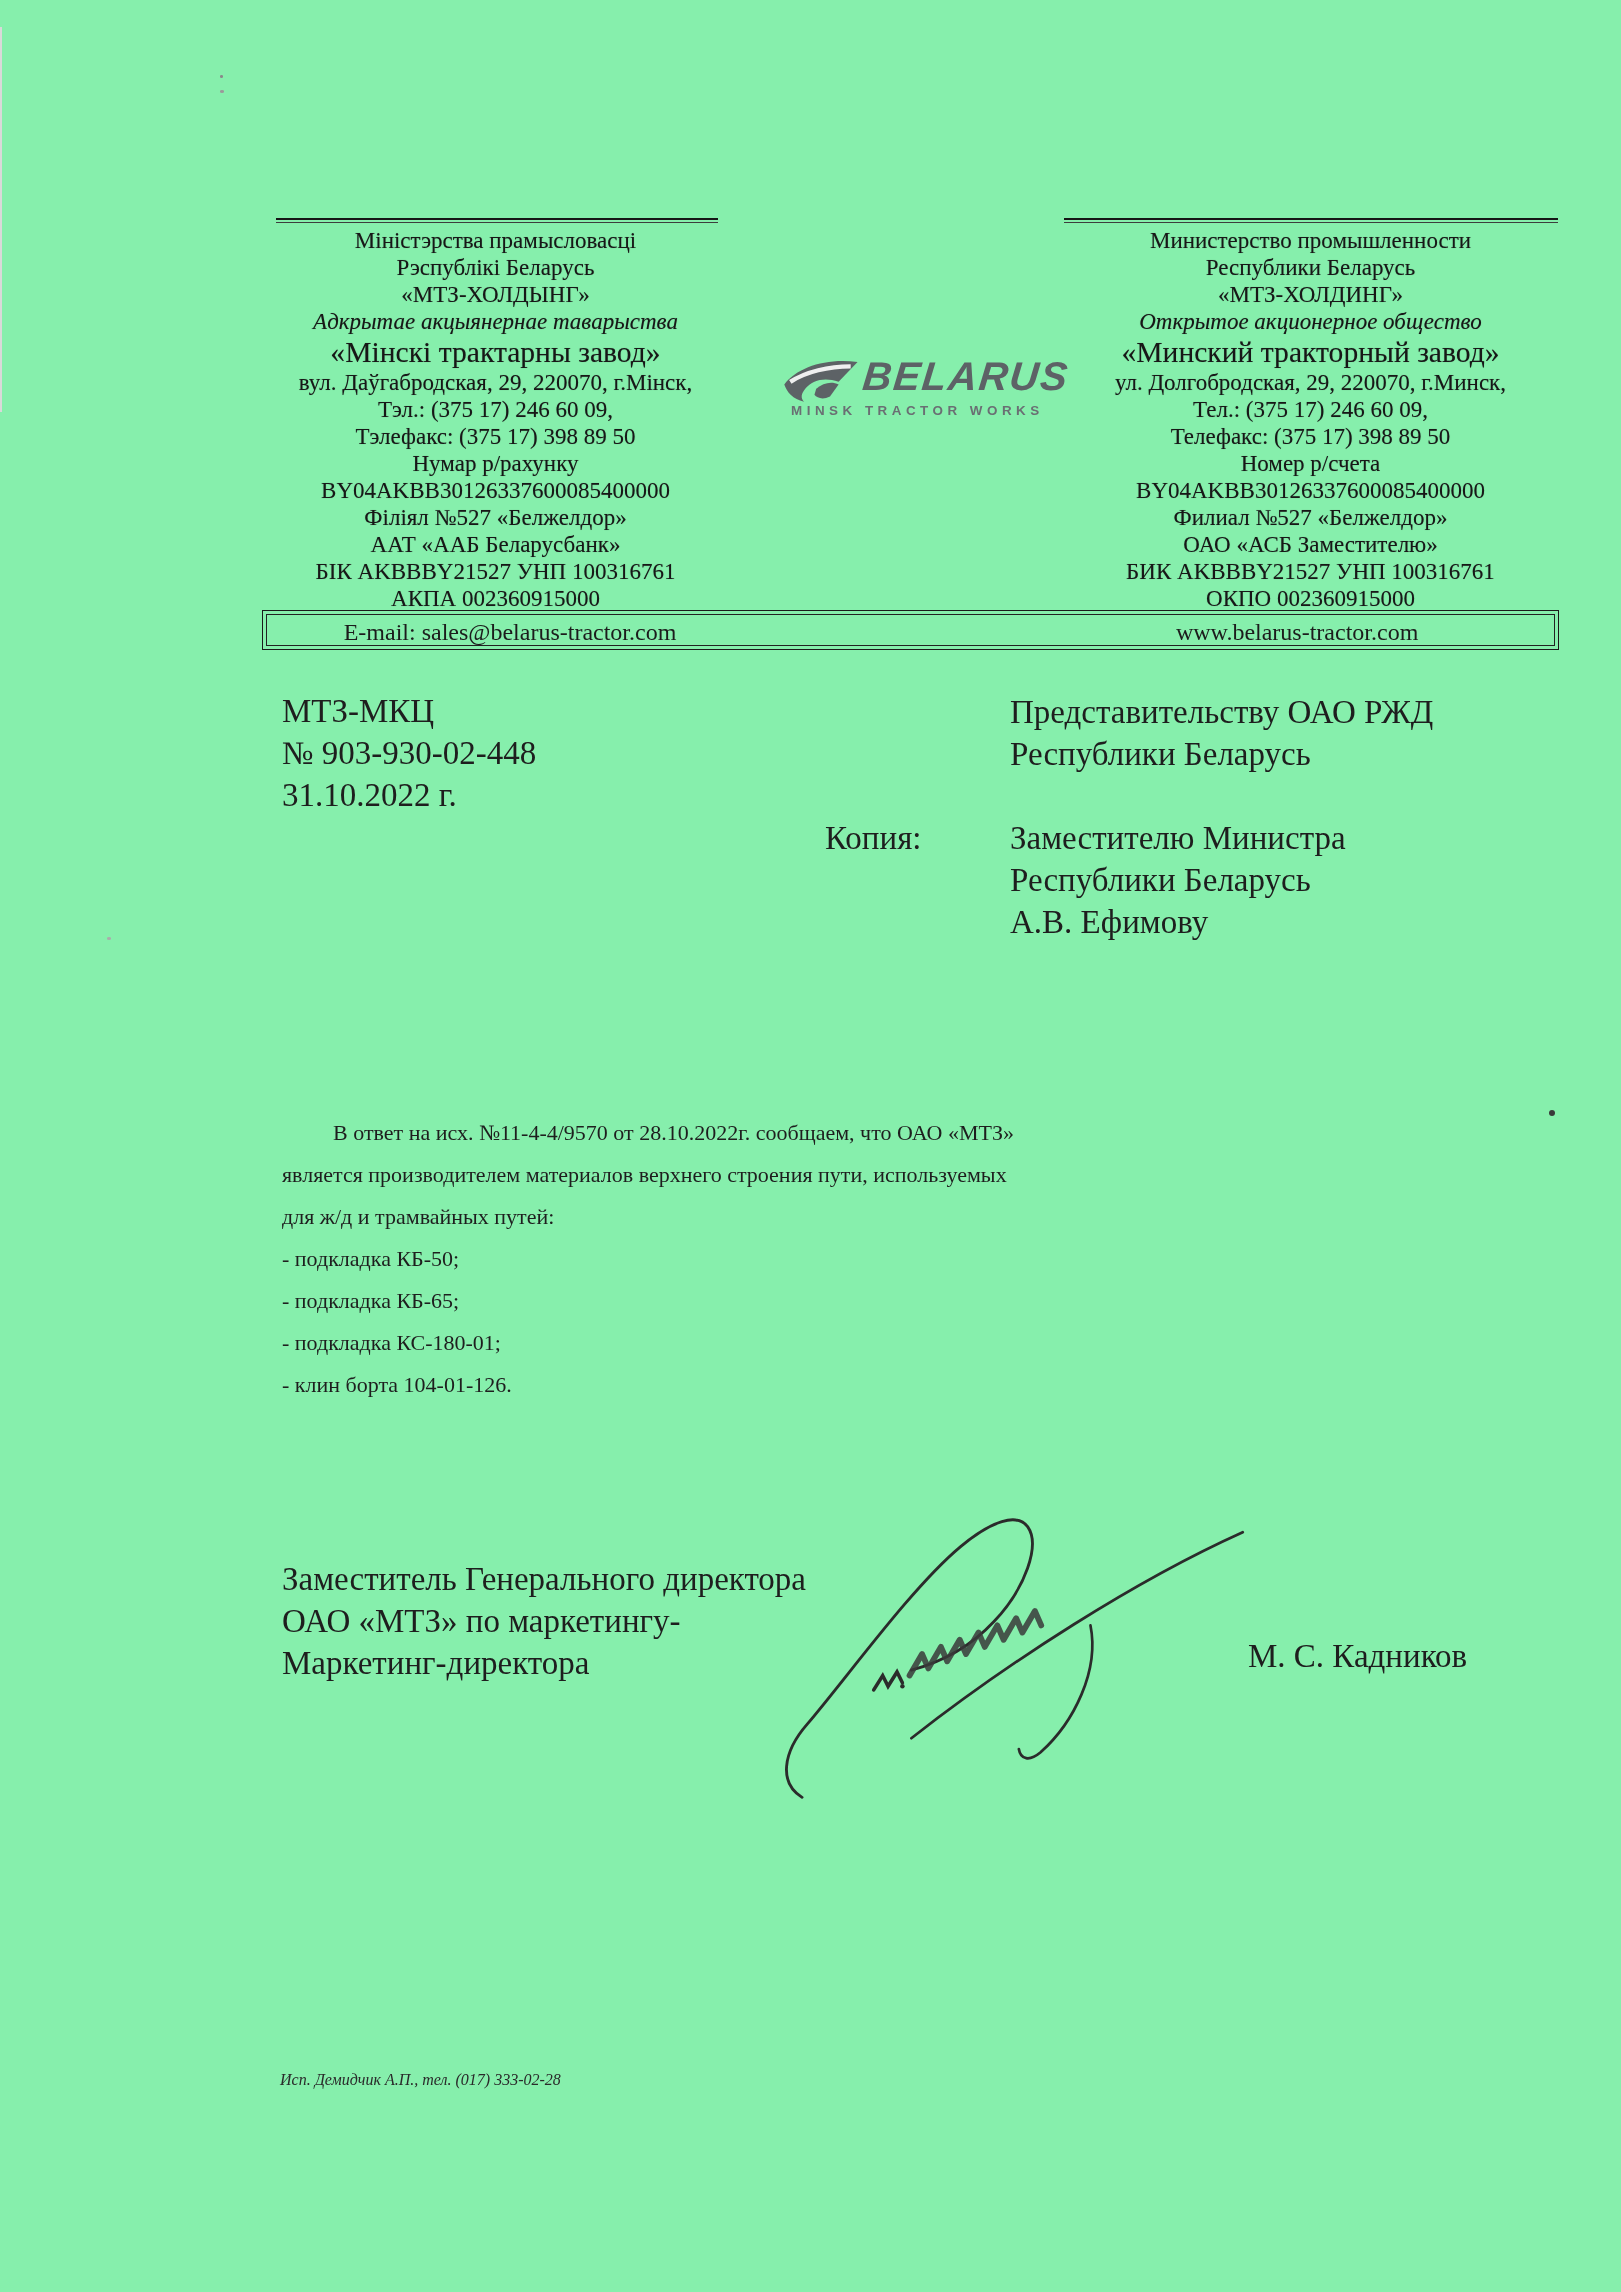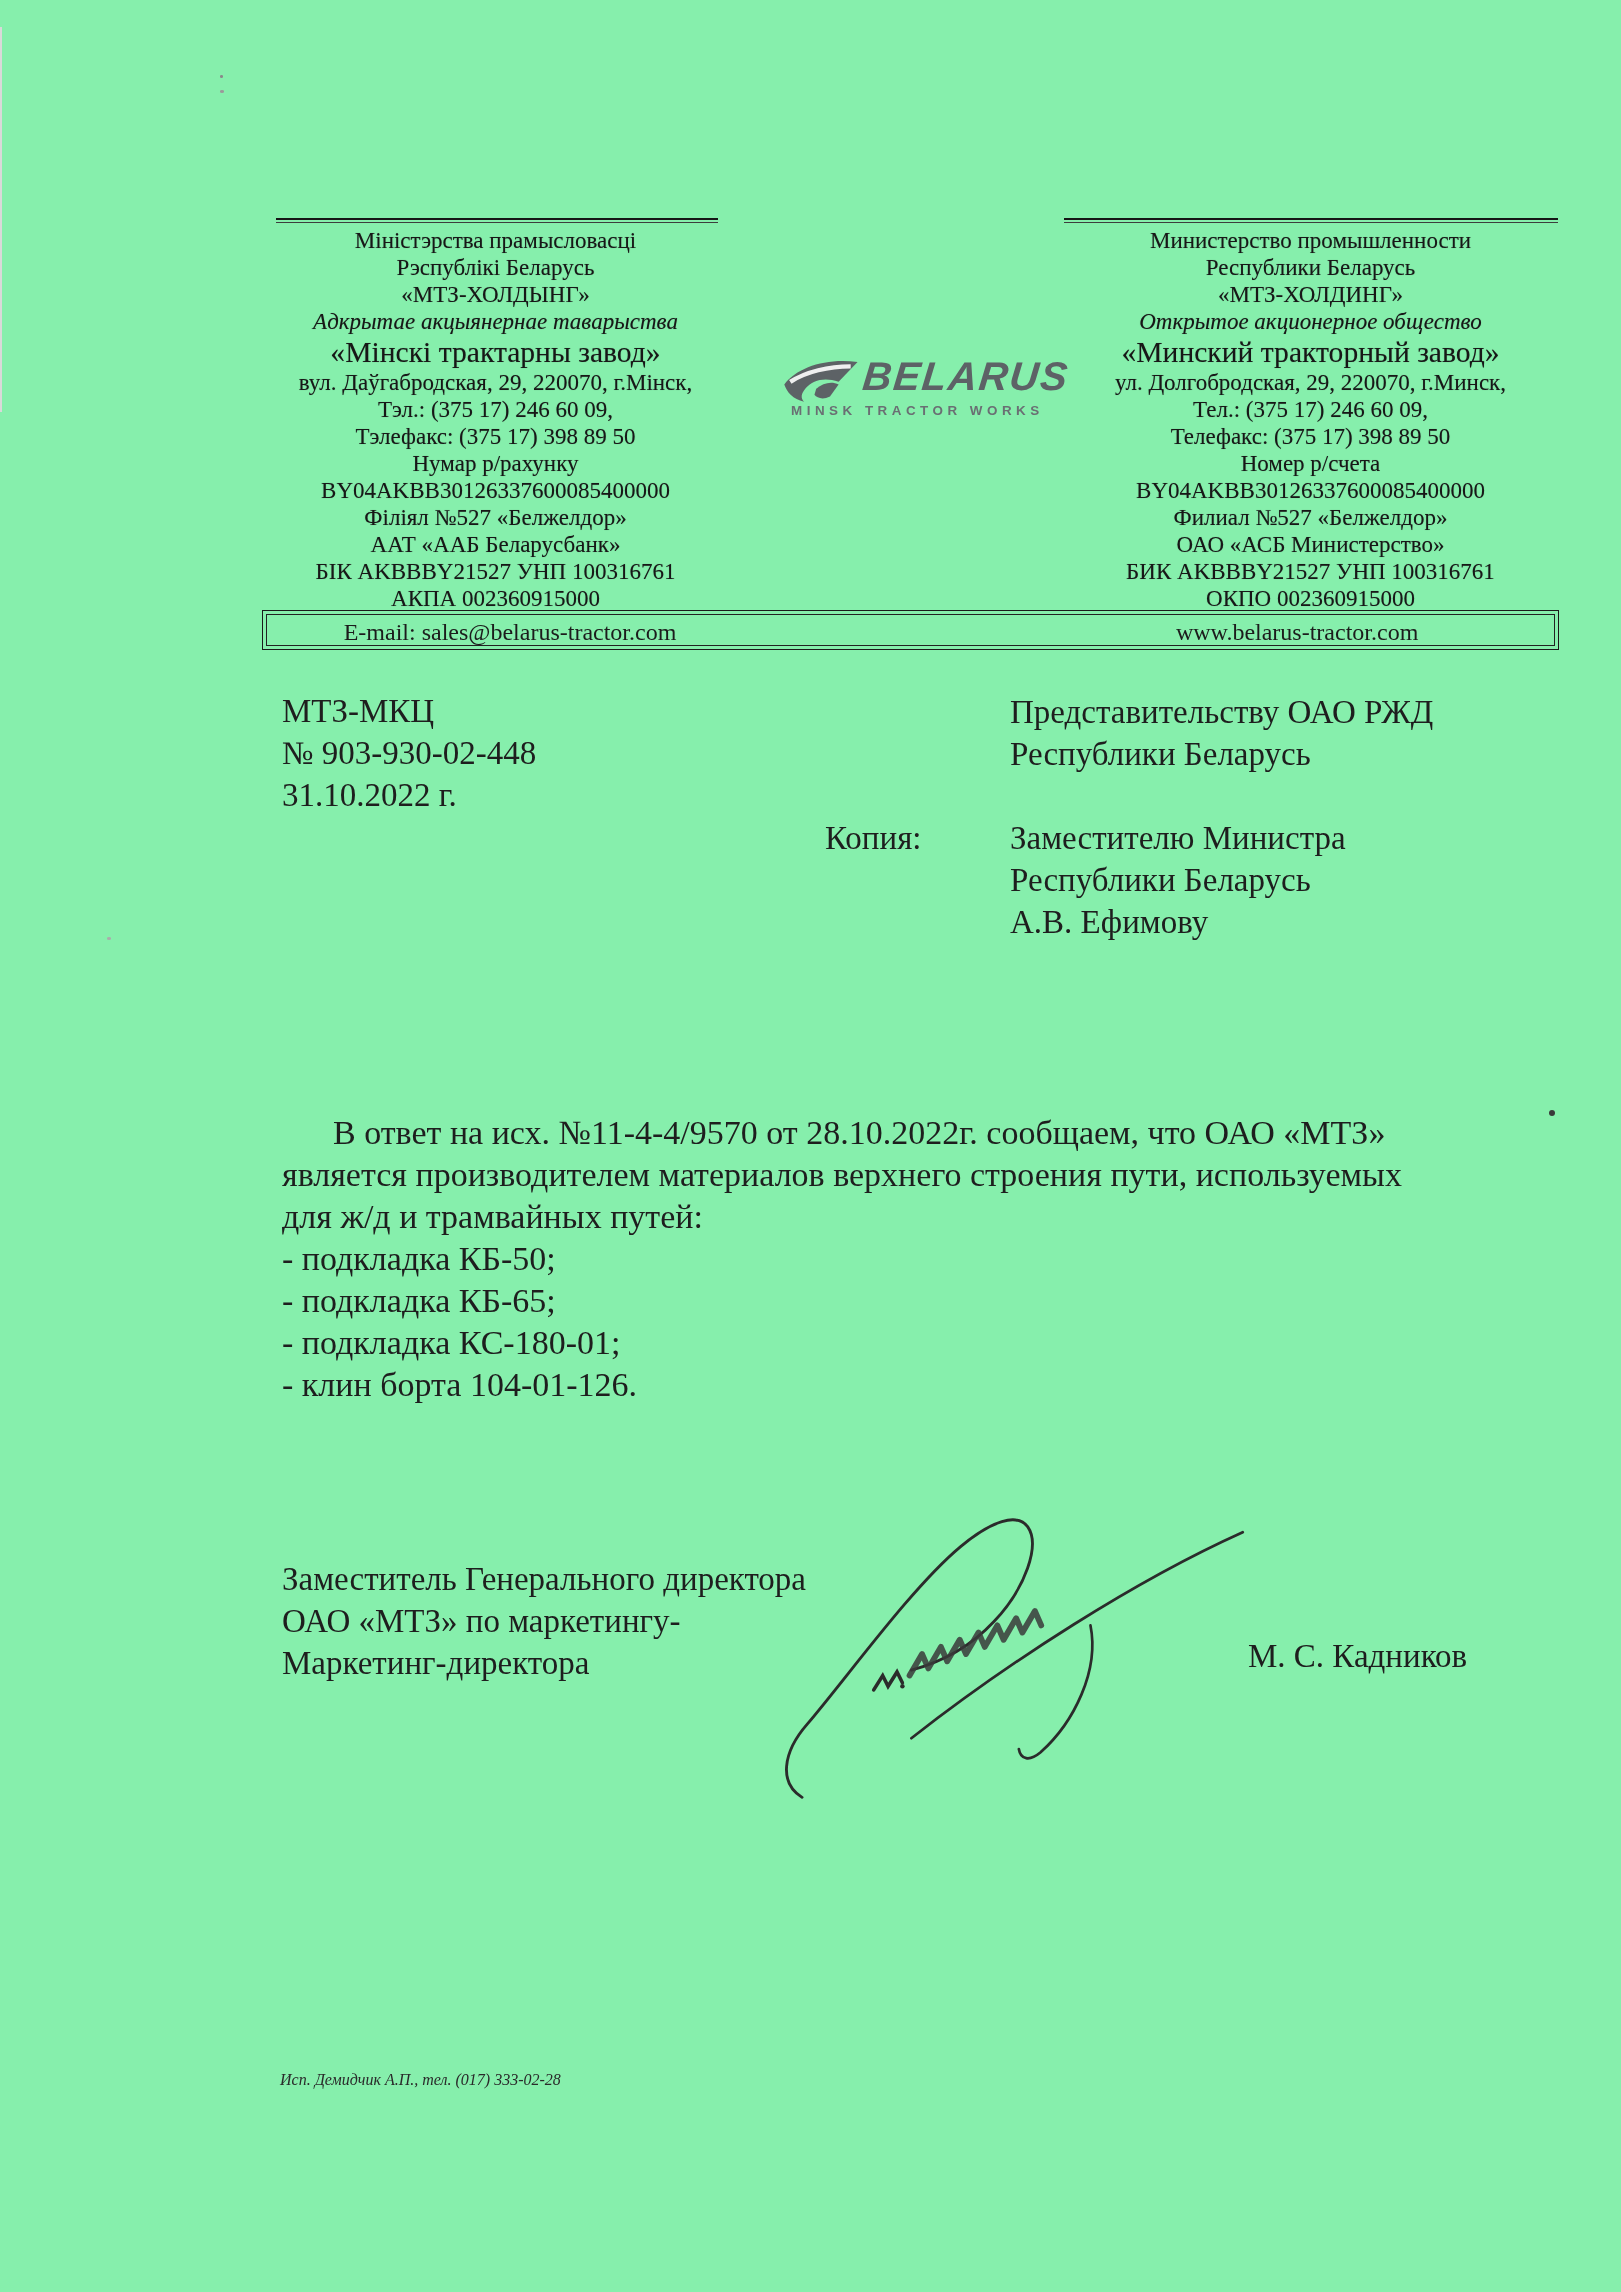--- a/index.html
+++ b/index.html
@@ -36,21 +36,21 @@
   .band-site{position:absolute;right:136px;top:0;height:34px;line-height:34px;font-size:24px;color:#1c1c1c;}
   
   .ref{position:absolute;left:282px;top:690px;font-size:33px;}
   .ref div{height:42px;line-height:42px;white-space:nowrap;}
   .addr-to{position:absolute;left:1010px;top:691px;font-size:33px;}
   .addr-to div{height:42px;line-height:42px;white-space:nowrap;}
   .copy-label{position:absolute;left:825px;top:817px;font-size:33px;height:42px;line-height:42px;}
   .addr-copy{position:absolute;left:1010px;top:817px;font-size:33px;}
   .addr-copy div{height:42px;line-height:42px;white-space:nowrap;}
   
-  .body-text{position:absolute;left:282px;top:1112px;width:1227px;font-size:34px;}
+  .body-text{position:absolute;left:282px;top:1112px;width:1227px;font-size:22px;}
   .body-text div{height:42px;line-height:42px;white-space:nowrap;}
   .indent{padding-left:51px;}
   
   .sig-block{position:absolute;left:282px;top:1558px;font-size:33px;}
   .sig-block div{height:42px;line-height:42px;white-space:nowrap;}
   .sig-name{position:absolute;left:1248px;top:1635px;font-size:33px;height:42px;line-height:42px;white-space:nowrap;}
   .sig-scrawl{position:absolute;left:777px;top:1500px;width:515px;height:309px;}
   
   .footer{position:absolute;left:280px;top:2071px;font-size:16px;font-style:italic;color:#2a2a2a;white-space:nowrap;}
   
@@ -91,21 +91,21 @@
     <div class="lh-line">Республики Беларусь</div>
     <div class="lh-line">«МТЗ-ХОЛДИНГ»</div>
     <div class="lh-line lh-italic">Открытое акционерное общество</div>
     <div class="lh-big">«Минский тракторный завод»</div>
     <div class="lh-line">ул. Долгобродская, 29, 220070, г.Минск,</div>
     <div class="lh-line lh-bold">Тел.: (375 17) 246 60 09,</div>
     <div class="lh-line lh-bold">Телефакс: (375 17) 398 89 50</div>
     <div class="lh-line lh-bold">Номер р/счета</div>
     <div class="lh-line lh-bold">BY04AKBB30126337600085400000</div>
     <div class="lh-line lh-bold">Филиал №527 «Белжелдор»</div>
-    <div class="lh-line lh-bold">ОАО «АСБ Министерство»</div>
+    <div class="lh-line lh-bold">ОАО «АСБ Заместителю»</div>
     <div class="lh-line lh-bold">БИК AKBBBY21527 УНП 100316761</div>
     <div class="lh-line lh-bold">ОКПО 002360915000</div>
   </div>
 
   <div class="logo">
     <svg width="79" height="50" viewBox="0 0 90 58">
       <path d="M3,33 C18,13 52,2 88,7 L66,30 C50,24 36,28 28,37 C22,44 22,49 26,53 C13,50 6,42 3,33 Z" fill="#5d6266"></path>
       <path d="M10,30 C28,18 55,12 80,12" stroke="#ffffff" stroke-width="5" fill="none" opacity="0.9"></path>
       <path d="M40,38 C48,31 58,29 66,33 L56,47 C48,51 41,49 38,45 Z" fill="#5d6266"></path>
     </svg>

